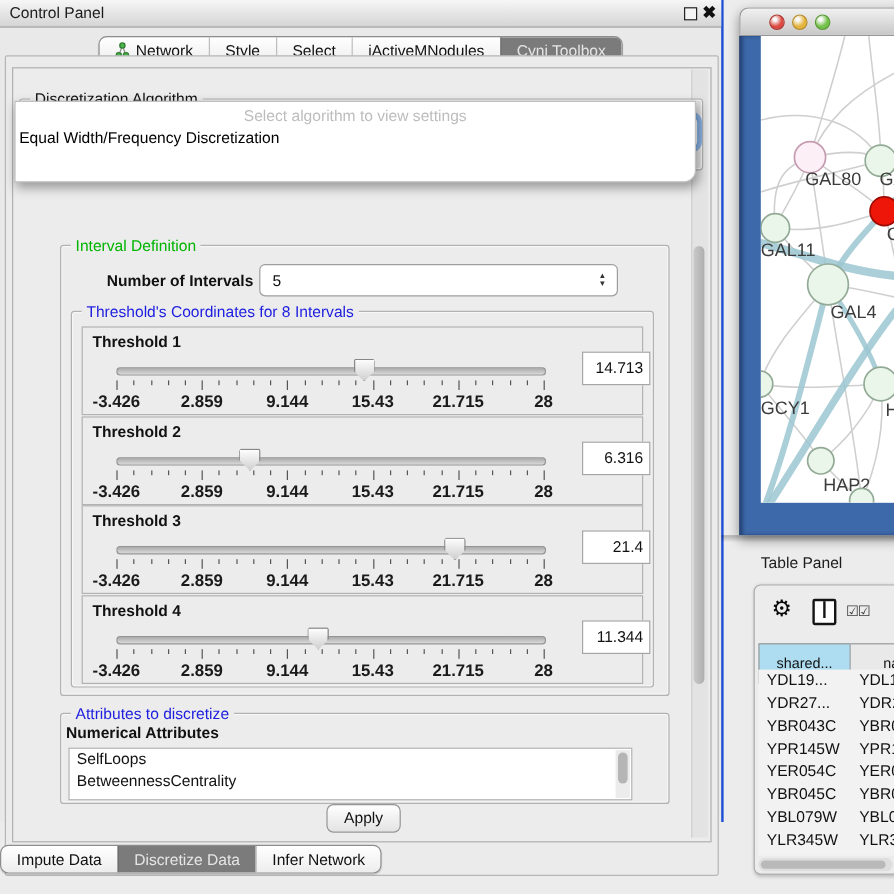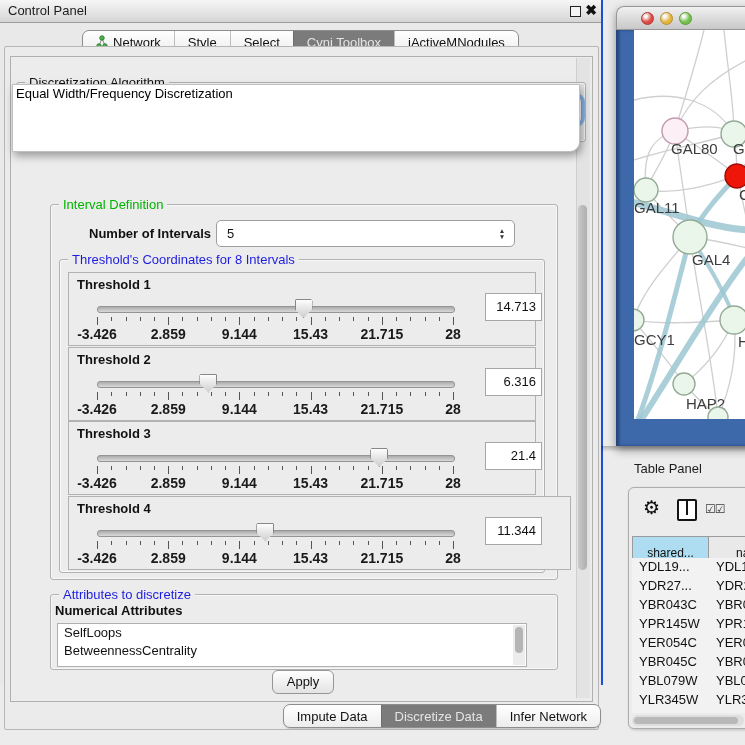--- a/index.html
+++ b/index.html
@@ -71,21 +71,21 @@
     border:1px solid #a6a6a6;font-size:13px;color:#111;text-align:right;line-height:26px;padding-right:5px;box-sizing:content-box}
   
   #g-attr{left:50px;top:594px;width:506px;height:74px}
   #lbl-na{left:4px;top:8px;font-size:13px;font-weight:700;color:#111}
   #attr-list{left:6px;top:28px;width:468px;height:42px;background:#fff;border:1px solid #b0b0b0;overflow:hidden}
   .attr-item{font-size:13px;color:#111;line-height:18px;padding-left:6px;white-space:nowrap}
   #attr-vscroll{right:1px;top:1px;width:12px;height:40px;background:#ececec;position:absolute}
   #attr-vthumb{position:absolute;right:2px;top:2px;width:8px;height:26px;background:#b5b5b5;border-radius:4px}
   #apply{left:272px;top:670px;width:60px;height:22px;border:1px solid #969696;border-radius:6px;
     background:linear-gradient(#ffffff,#e3e3e3);font-size:13px;color:#111;text-align:center;line-height:21px}
-  #bot-tabbar{left:0;top:704px;width:601px;display:flex;justify-content:flex-end}
+  #bot-tabbar{left:0;top:704px;width:601px;display:flex;justify-content:flex-start}
   
   #net-win{left:616px;top:6px;width:140px;height:440px;border-radius:8px 0 0 0;
     box-shadow:0 4px 10px rgba(0,0,0,.4)}
   #net-titlebar{left:0;top:0;width:100%;height:24px;border-radius:8px 0 0 0;
     background:linear-gradient(#f1f1f1,#c8c8c8);border:1px solid #979797;border-right:none;box-sizing:border-box;
     display:flex;align-items:center;padding-left:24px;gap:6px}
   .light{width:13px;height:13px;border-radius:50%;box-sizing:border-box}
   #net-frame{left:0;top:24px;width:100%;height:416px;background:#3d68a9;
     box-shadow:inset 3px 0 3px rgba(10,25,60,.45)}
   #net-canvas{left:18px;top:0;width:111px;height:389px;background:#fff;overflow:hidden}
@@ -130,40 +130,41 @@
             <circle cx="9" cy="11" r="2.2" fill="#4db34d" stroke="#2e7d2e"></circle>
           </svg>
           <span>Network</span>
         </div>
         <div class="seg">
           <span>Style</span>
         </div>
         <div class="seg">
           <span>Select</span>
         </div>
+        <div class="seg">
+          <span>jActiveMNodules</span>
+        </div>
         <div class="seg sel">
           <span>Cyni Toolbox</span>
-        </div>
-        <div class="seg">
-          <span>jActiveMNodules</span>
         </div>
       </div>
   </div>
 
   <div id="cp-frame" class="abs"></div>
   <div id="cp-content" class="abs"></div>
   <div id="cp-vscroll" class="abs"></div>
   <div id="cp-vthumb" class="abs"></div>
 
   <div id="g-alg" class="group">
     <span class="gtitle">Discretization Algorithm</span>
   </div>
   <div id="combo-alg" class="abs"></div>
 
   <div id="popup" class="abs">
+    <div id="popup-hint">Select algorithm to view settings</div>
     <div id="popup-opts">
         <div class="popup-opt">Equal Width/Frequency Discretization</div>
       </div>
   </div>
 
 
   <div id="g-int" class="group">
     <span class="gtitle green">Interval Definition</span>
     <div id="lbl-ni" class="abs">Number of Intervals</div>
     <div id="combo-ni" class="combo">
@@ -295,21 +296,21 @@
               <span class="axlbl" style="left: 0px;">-3.426</span>
               <span class="axlbl" style="left: 71.2px;">2.859</span>
               <span class="axlbl" style="left: 142.4px;">9.144</span>
               <span class="axlbl" style="left: 213.6px;">15.43</span>
               <span class="axlbl" style="left: 284.8px;">21.715</span>
               <span class="axlbl" style="left: 356px;">28</span>
             </div>
             <div class="thumb" style="left: 301.2px;"></div>
             <div class="tval">21.4</div>
           </div>
-          <div class="trow" style="top: 235.5px; padding-left: 35px;">
+          <div class="trow" style="top: 235.5px;">
             <div class="ttl">Threshold 4</div>
             <div class="track"></div>
             <div class="ticks">
               <div class="tick" style="left: 0px; height: 8px;"></div>
               <div class="tick" style="left: 14.2px; height: 4px;"></div>
               <div class="tick" style="left: 28.5px; height: 4px;"></div>
               <div class="tick" style="left: 42.7px; height: 4px;"></div>
               <div class="tick" style="left: 57px; height: 4px;"></div>
               <div class="tick" style="left: 71.2px; height: 8px;"></div>
               <div class="tick" style="left: 85.4px; height: 4px;"></div>

